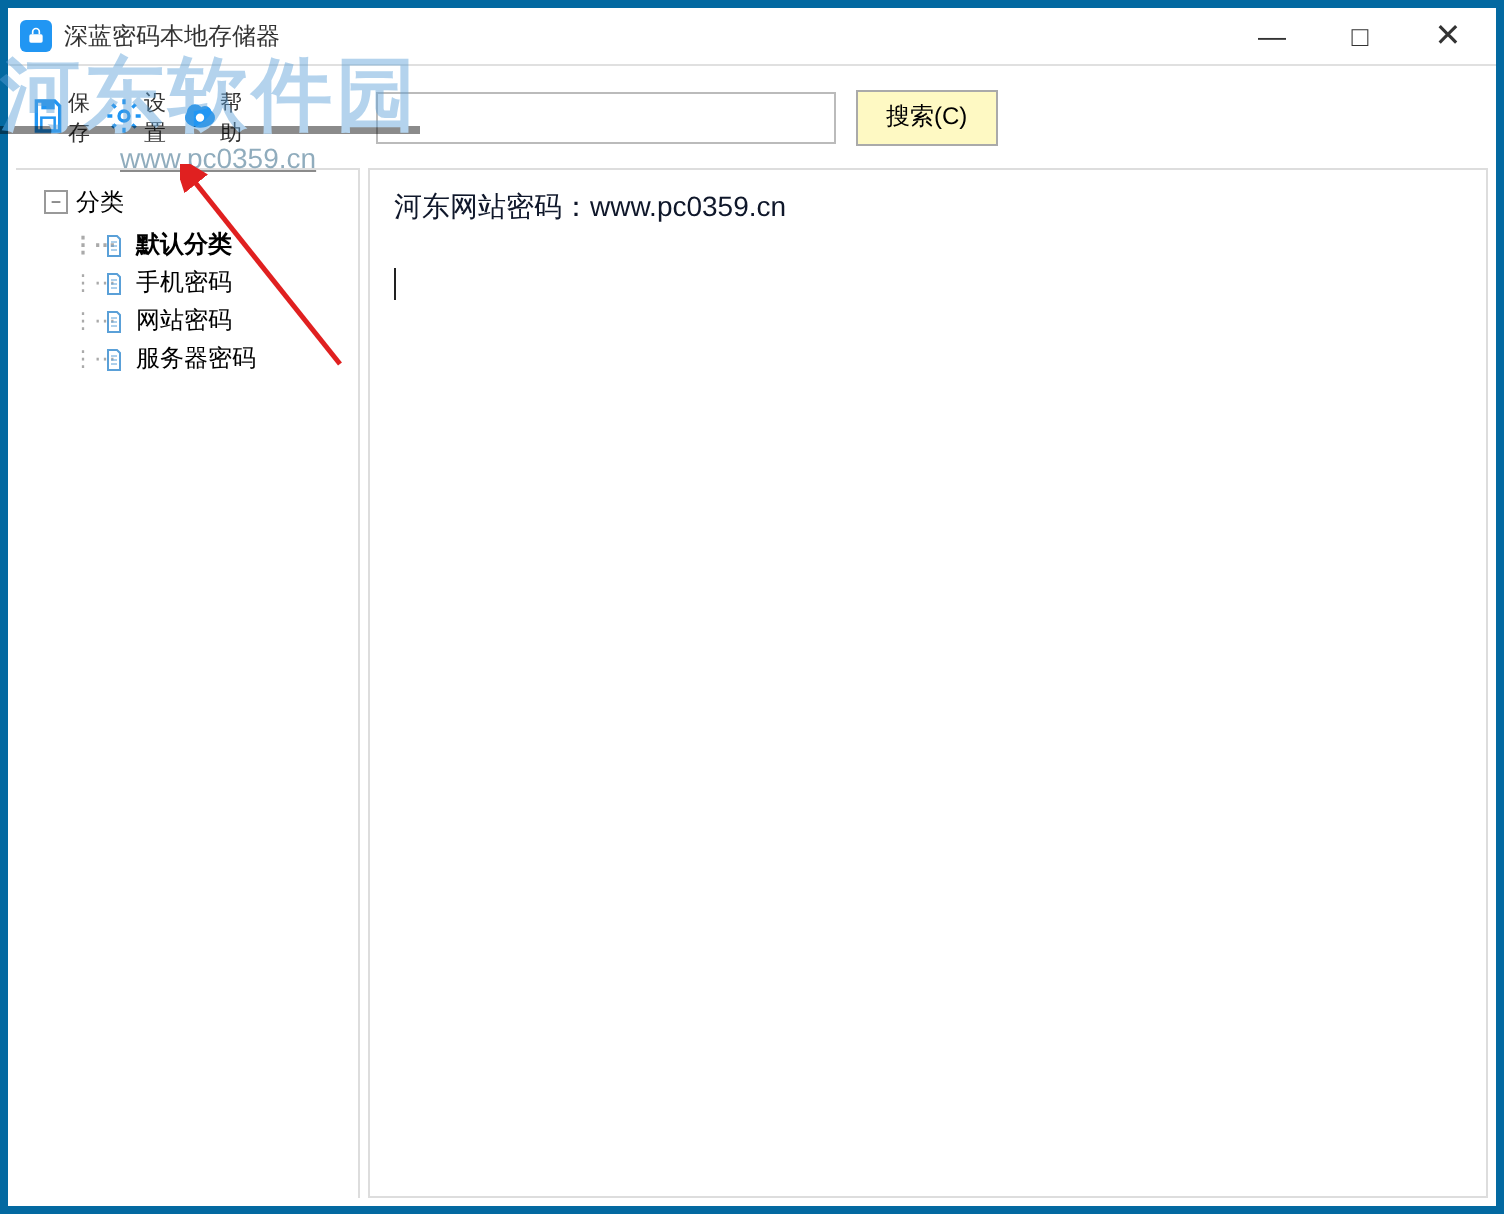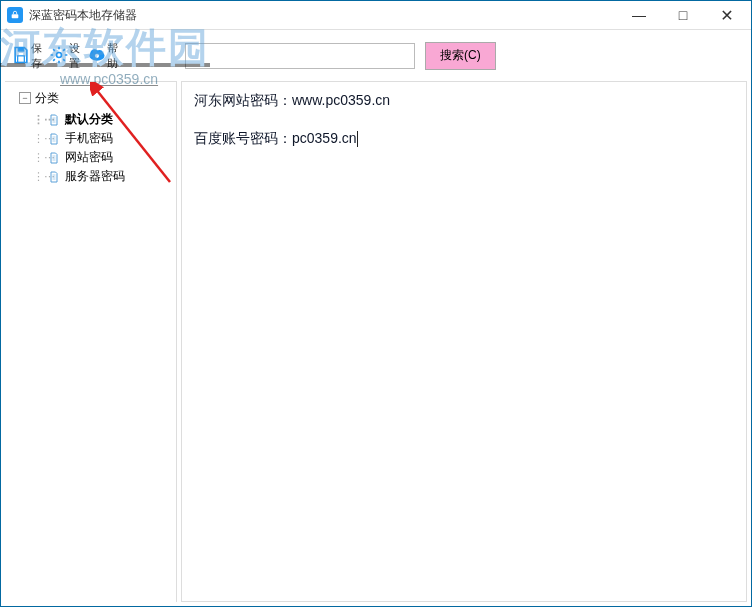--- a/index.html
+++ b/index.html
@@ -1,35 +1,35 @@
 <!DOCTYPE html>
 <html><head>
 <meta charset="utf-8">
 <style>
 * { margin: 0; padding: 0; box-sizing: border-box; font-family: "Microsoft YaHei", "SimSun", sans-serif; }
 body { width: 752px; height: 607px; background: #fff; position: relative; overflow: hidden; }
-.outer { border: 1px solid #0369a1; width: 752px; height: 607px; }
+.outer { border: 4px solid #0369a1; width: 752px; height: 607px; }
 .watermark { position: absolute; left: 0; top: 20px; opacity: 0.45; pointer-events: none; z-index: 2; text-decoration: underline; }
 .wm-cn { font-size: 40px; font-weight: bold; color: #5aa0d8; letter-spacing: 2px; }
 .wm-url { font-size: 14px; color: #0c4a6e; margin-top: -4px; margin-left: 60px; }
 
 .titlebar { height: 28px; background: #fff; display: flex; align-items: center; padding: 0 2px 0 6px; font-size: 12px; color: #333; }
 .app-icon { width: 16px; height: 16px; background: #2196f3; border-radius: 3px; margin-right: 6px; display: inline-flex; align-items: center; justify-content: center; }
 .app-icon svg { width: 10px; height: 10px; }
 .title-text { flex: 1; }
 .win-btn { width: 44px; height: 26px; display: flex; align-items: center; justify-content: center; font-size: 14px; color: #333; cursor: pointer; }
 .win-close { font-size: 16px; }
 
 .toolbar { height: 52px; background: #fff; border-top: 1px solid #e0e0e0; display: flex; align-items: center; padding: 0 10px; }
 .tb-btn { display: flex; flex-direction: row; align-items: center; justify-content: center; width: 36px; height: 48px; cursor: pointer; font-size: 11px; color: #333; margin-right: 2px; }
 .tb-icon { width: 22px; height: 22px; margin-bottom: 2px; display: flex; align-items: center; justify-content: center; }
 .tb-icon svg { width: 20px; height: 20px; }
 .search-row { display: flex; align-items: center; margin-left: 60px; }
 .search-input { width: 230px; height: 26px; border: 1px solid #bbb; padding: 0 6px; font-size: 13px; margin-right: 10px; }
-.search-btn { height: 28px; padding: 0 14px; border: 1px solid #aaa; background: #f9a8d4; font-size: 12px; cursor: pointer; }
+.search-btn { height: 28px; padding: 0 14px; border: 1px solid #aaa; background: #fef9c3; font-size: 12px; cursor: pointer; }
 
 .main { display: flex; height: calc(100% - 80px); }
 .sidebar { width: 172px; border-right: 1px solid #ddd; border-top: 1px solid #ddd; margin:  0 4px 4px 4px; padding-top: 6px; font-size: 12px; }
 .tree-root { padding-left: 10px; }
 .tree-line { display: flex; align-items: center; height: 20px; cursor: pointer; padding-left: 4px; }
 .tree-toggle { width: 12px; height: 12px; border: 1px solid #999; display: inline-flex; align-items: center; justify-content: center; font-size: 9px; line-height: 1; margin-right: 4px; color: #555; }
 .tree-label { font-weight: normal; }
 .tree-children { padding-left: 18px; margin-top: 2px; }
 .tree-item { display: flex; align-items: center; height: 19px; cursor: pointer; }
 .tree-conn { width: 14px; display: inline-block; color: #aaa; font-size: 11px; }
@@ -156,16 +156,16 @@
                   <path d="M9 8h6M9 12h6M9 16h6" stroke="#5aa0d8"></path>
                 </svg>
               </span>
             <span>服务器密码</span>
           </div>
         </div>
       </div>
     </div>
     <div class="content">
       <div class="content-line">河东网站密码：www.pc0359.cn</div>
-      <div class="content-line"><span>百度账号密码：pc0359.cn</span><span class="cursor"></span></div>
+      <div class="content-line"><span class="cursor"></span></div>
     </div>
   </div>
 </div>
 
 </body></html>

